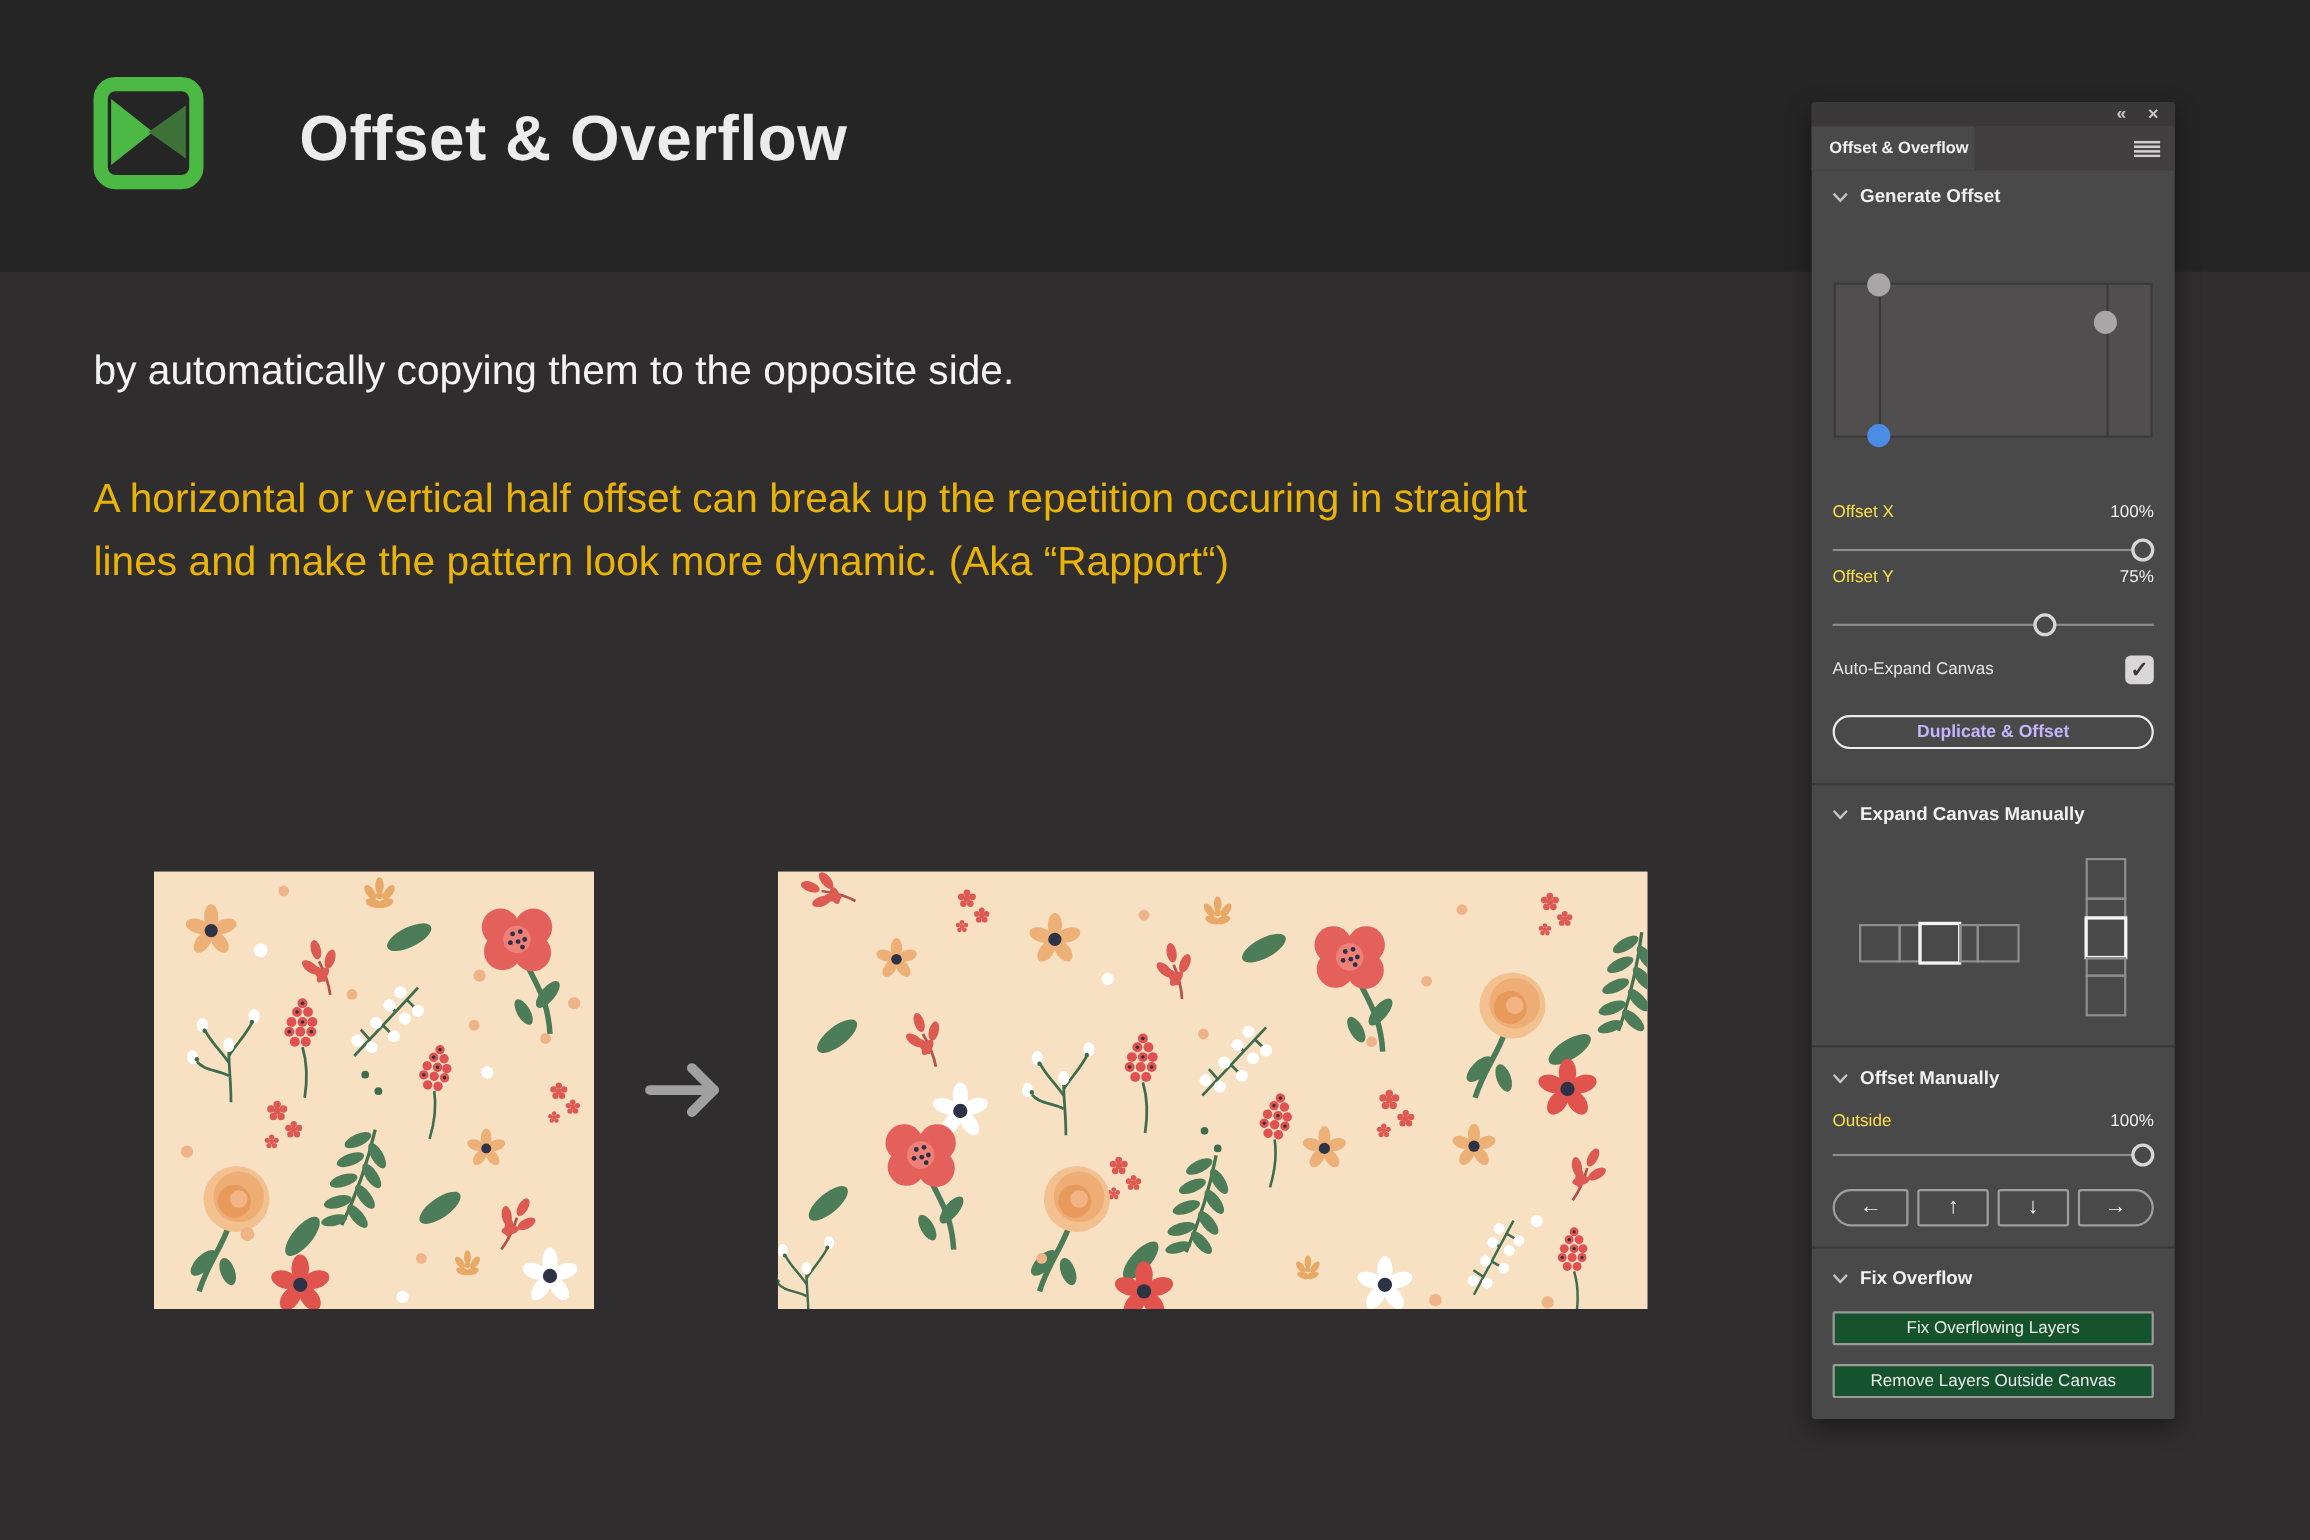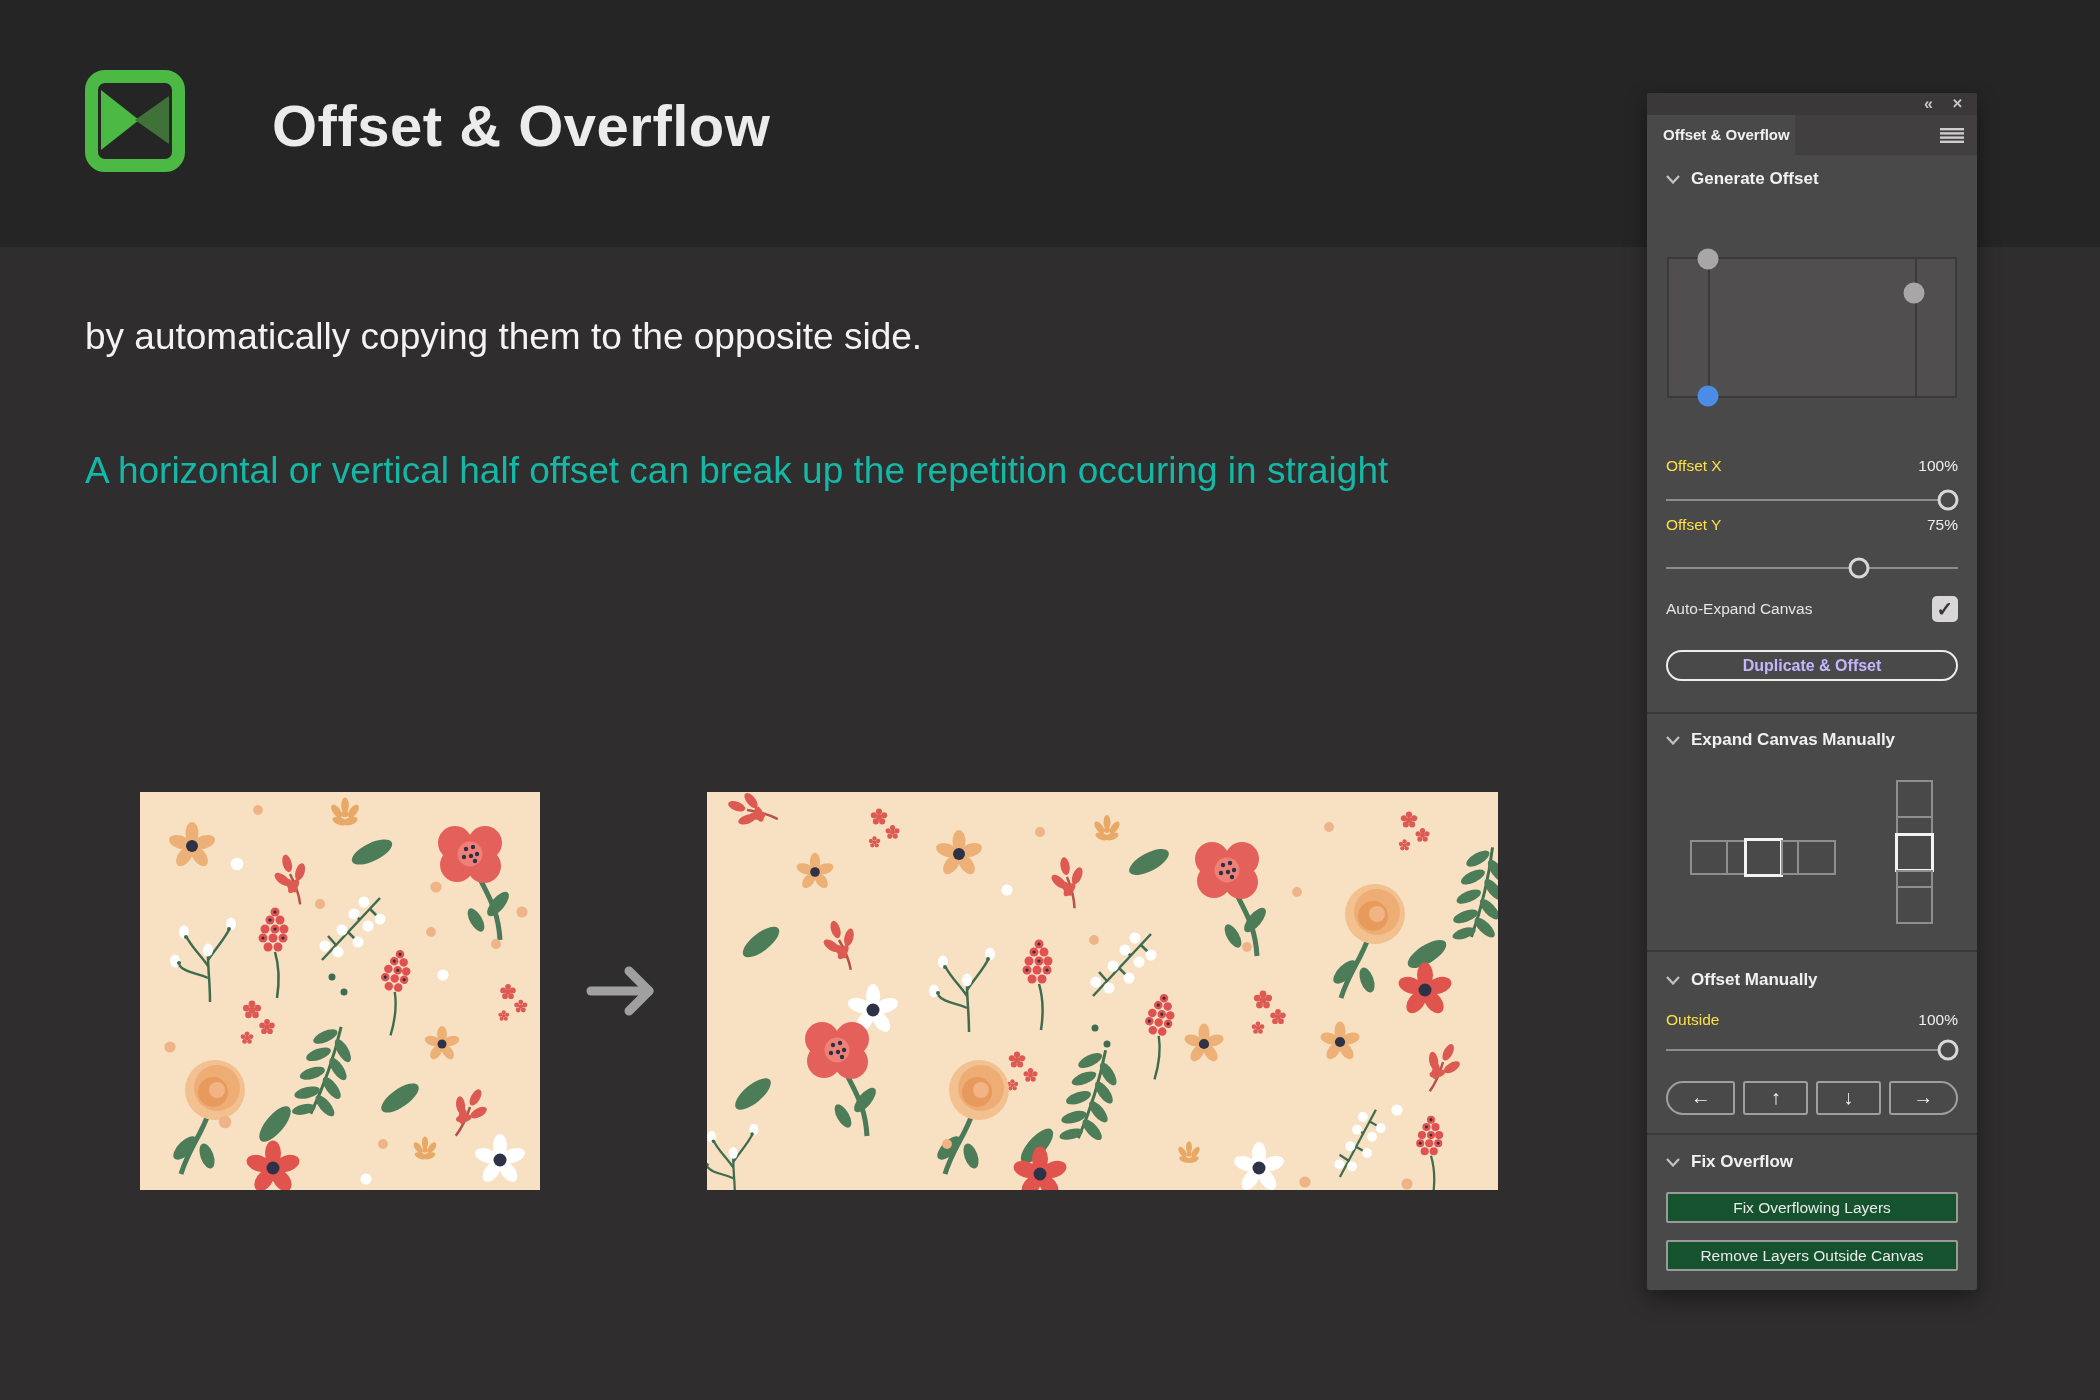--- a/index.html
+++ b/index.html
@@ -16,21 +16,21 @@
   .logo .tri-r { position:absolute; right:3px; top:13px; width:0; height:0;
           border-top:24px solid transparent; border-bottom:24px solid transparent;
           border-right:34px solid #3e7238; }
   .hero-title { position:absolute; left:272px; top:92px; font-size:58px; font-weight:700;
           color:#ececec; letter-spacing:0.5px; }
 
   
   .intro { position:absolute; left:85px; top:308px; width:1460px; }
   .intro .p { font-size:37px; line-height:58px; }
   .p1 { color:#f3f3f3; }
-  .p2 { color:#14b8a6; margin-top:76px; }
+  .p2 { color:#eab308; margin-top:58px; }
   .p span { display:block; }
 
   
   .img-before { position:absolute; left:140px; top:792px; width:400px; height:398px; overflow:hidden; }
   .img-after  { position:absolute; left:707px; top:792px; width:791px; height:398px; overflow:hidden; }
   .arrow-big  { position:absolute; left:583px; top:960px; width:82px; height:62px; }
 
   
   .panel { position:absolute; left:1647px; top:93px; width:330px; height:1197px;
            background:#4a4949; border-radius:3px; box-shadow:0 8px 22px rgba(0,0,0,.4);
@@ -294,20 +294,21 @@
   </div>
   <div class="hero-title">Offset &amp; Overflow</div>
 </div>
 
 <div class="intro">
   <div class="p p1">
     <span>by automatically copying them to the opposite side.</span>
   </div>
   <div class="p p2">
     <span>A horizontal or vertical half offset can break up the repetition occuring in straight</span>
+    <span>lines and make the pattern look more dynamic. (Aka “Rapport“)</span>
   </div>
 </div>
 
 <div class="img-before">
   <svg class="patt" width="400" height="398" viewBox="0 0 400 398">
     <rect width="400" height="398" fill="#f8e0c3"></rect>
     <use href="#starO" transform="translate(205,22) scale(1.1)"></use>
     <use href="#daisyO" transform="translate(52,54)"></use>
     <use href="#dotT" transform="translate(118,18) scale(0.7)"></use>
     <use href="#sprigRed" transform="translate(150,82) rotate(-15)"></use>

